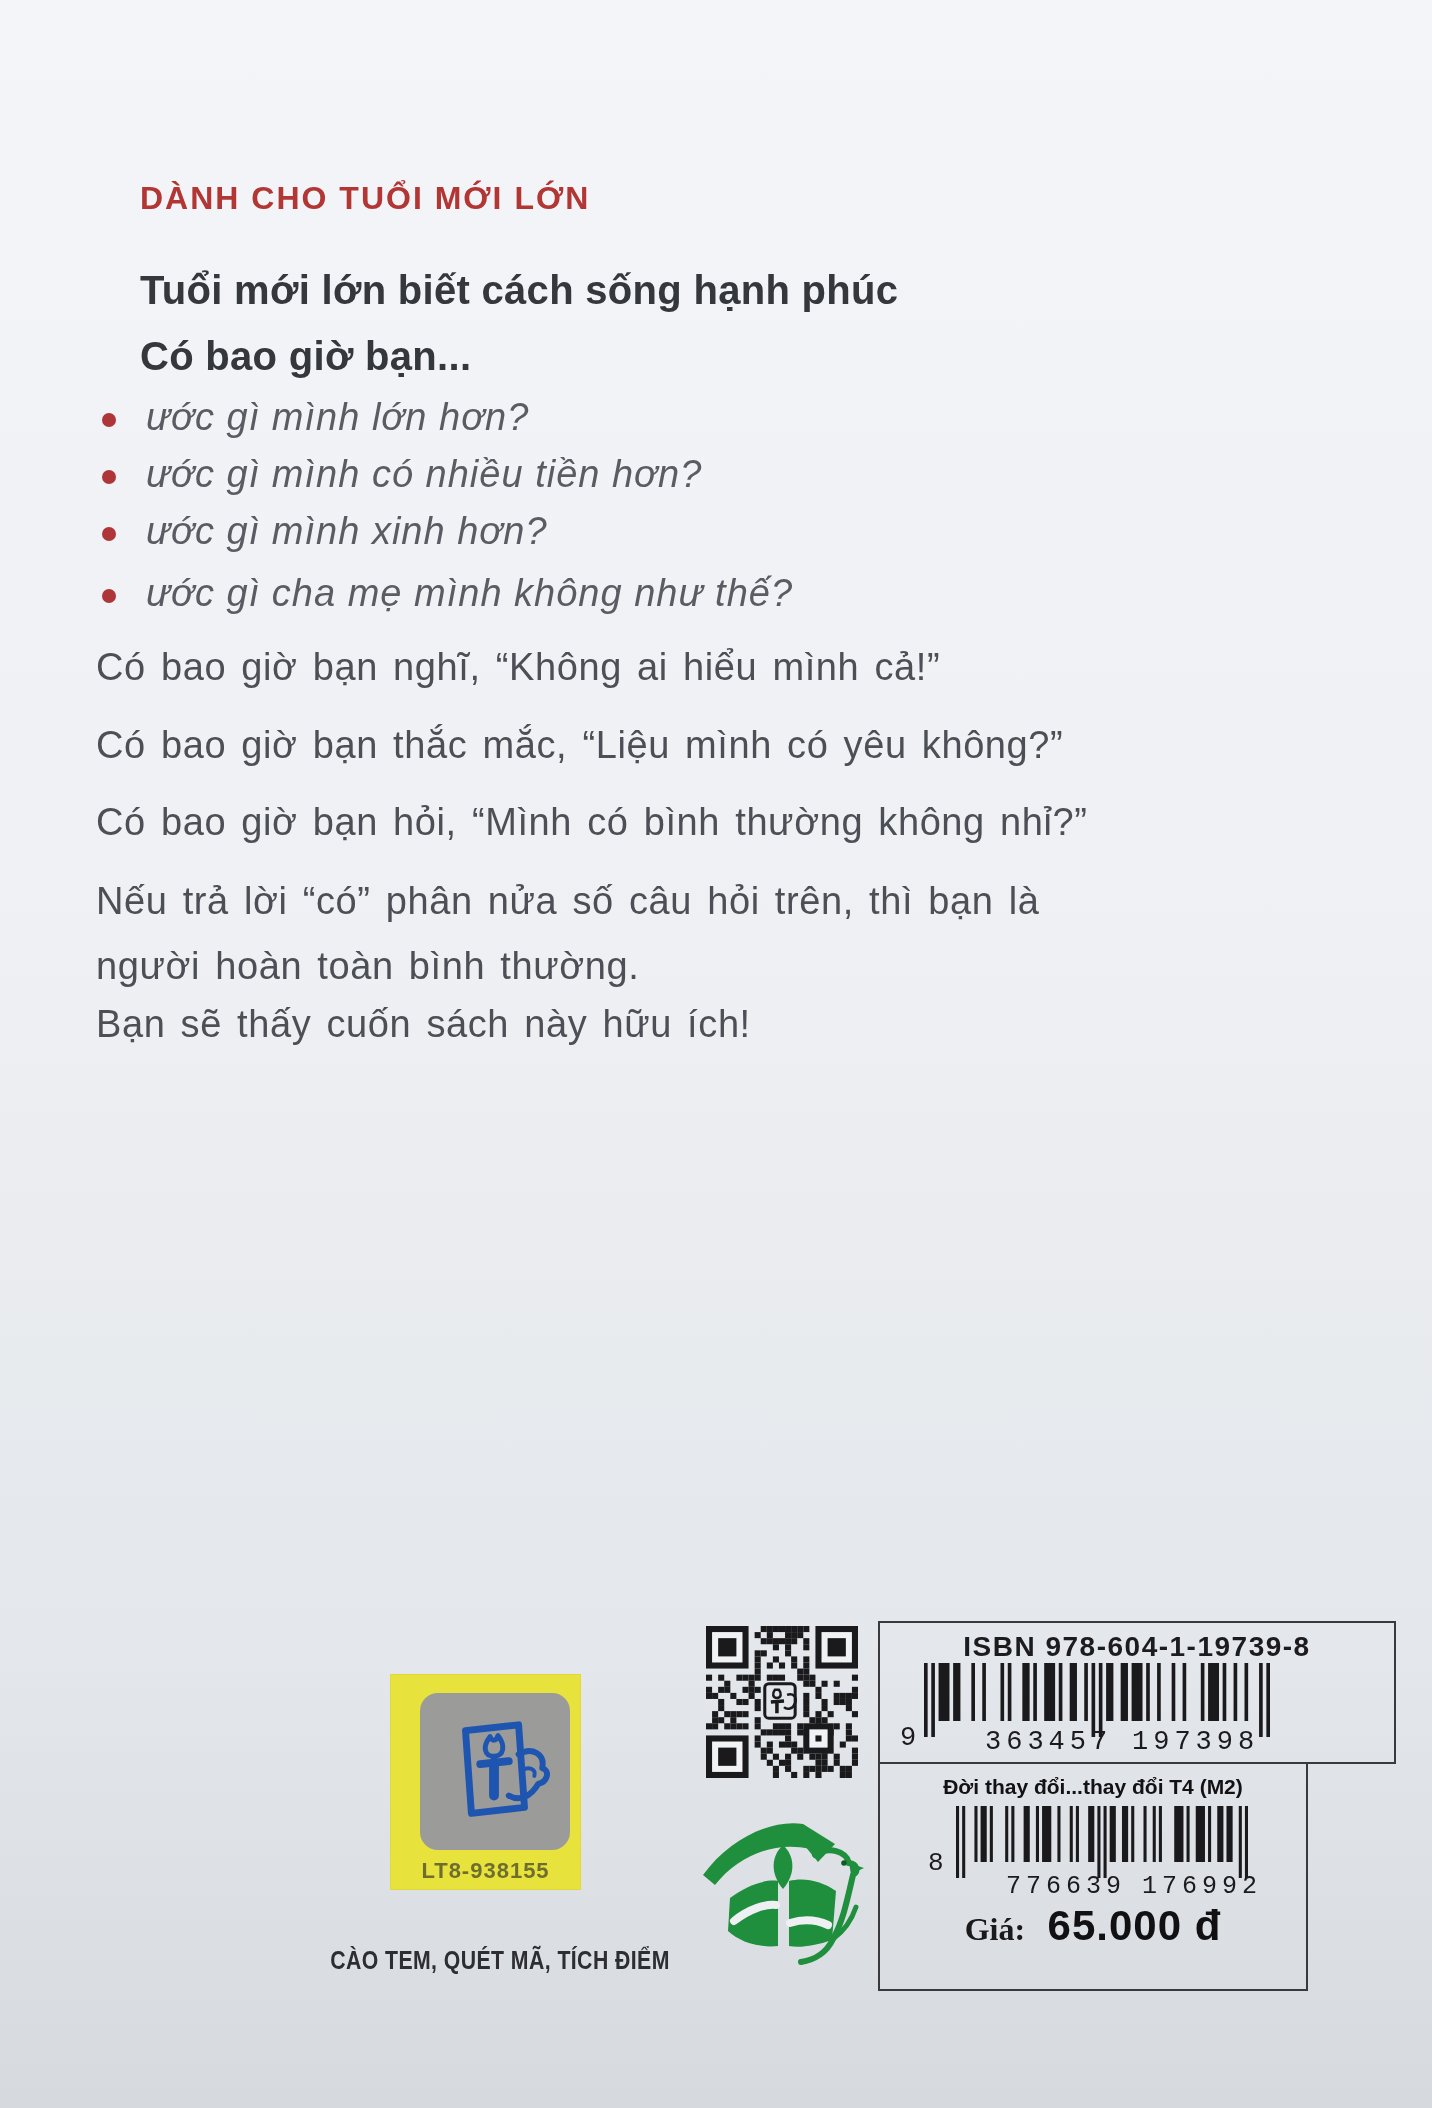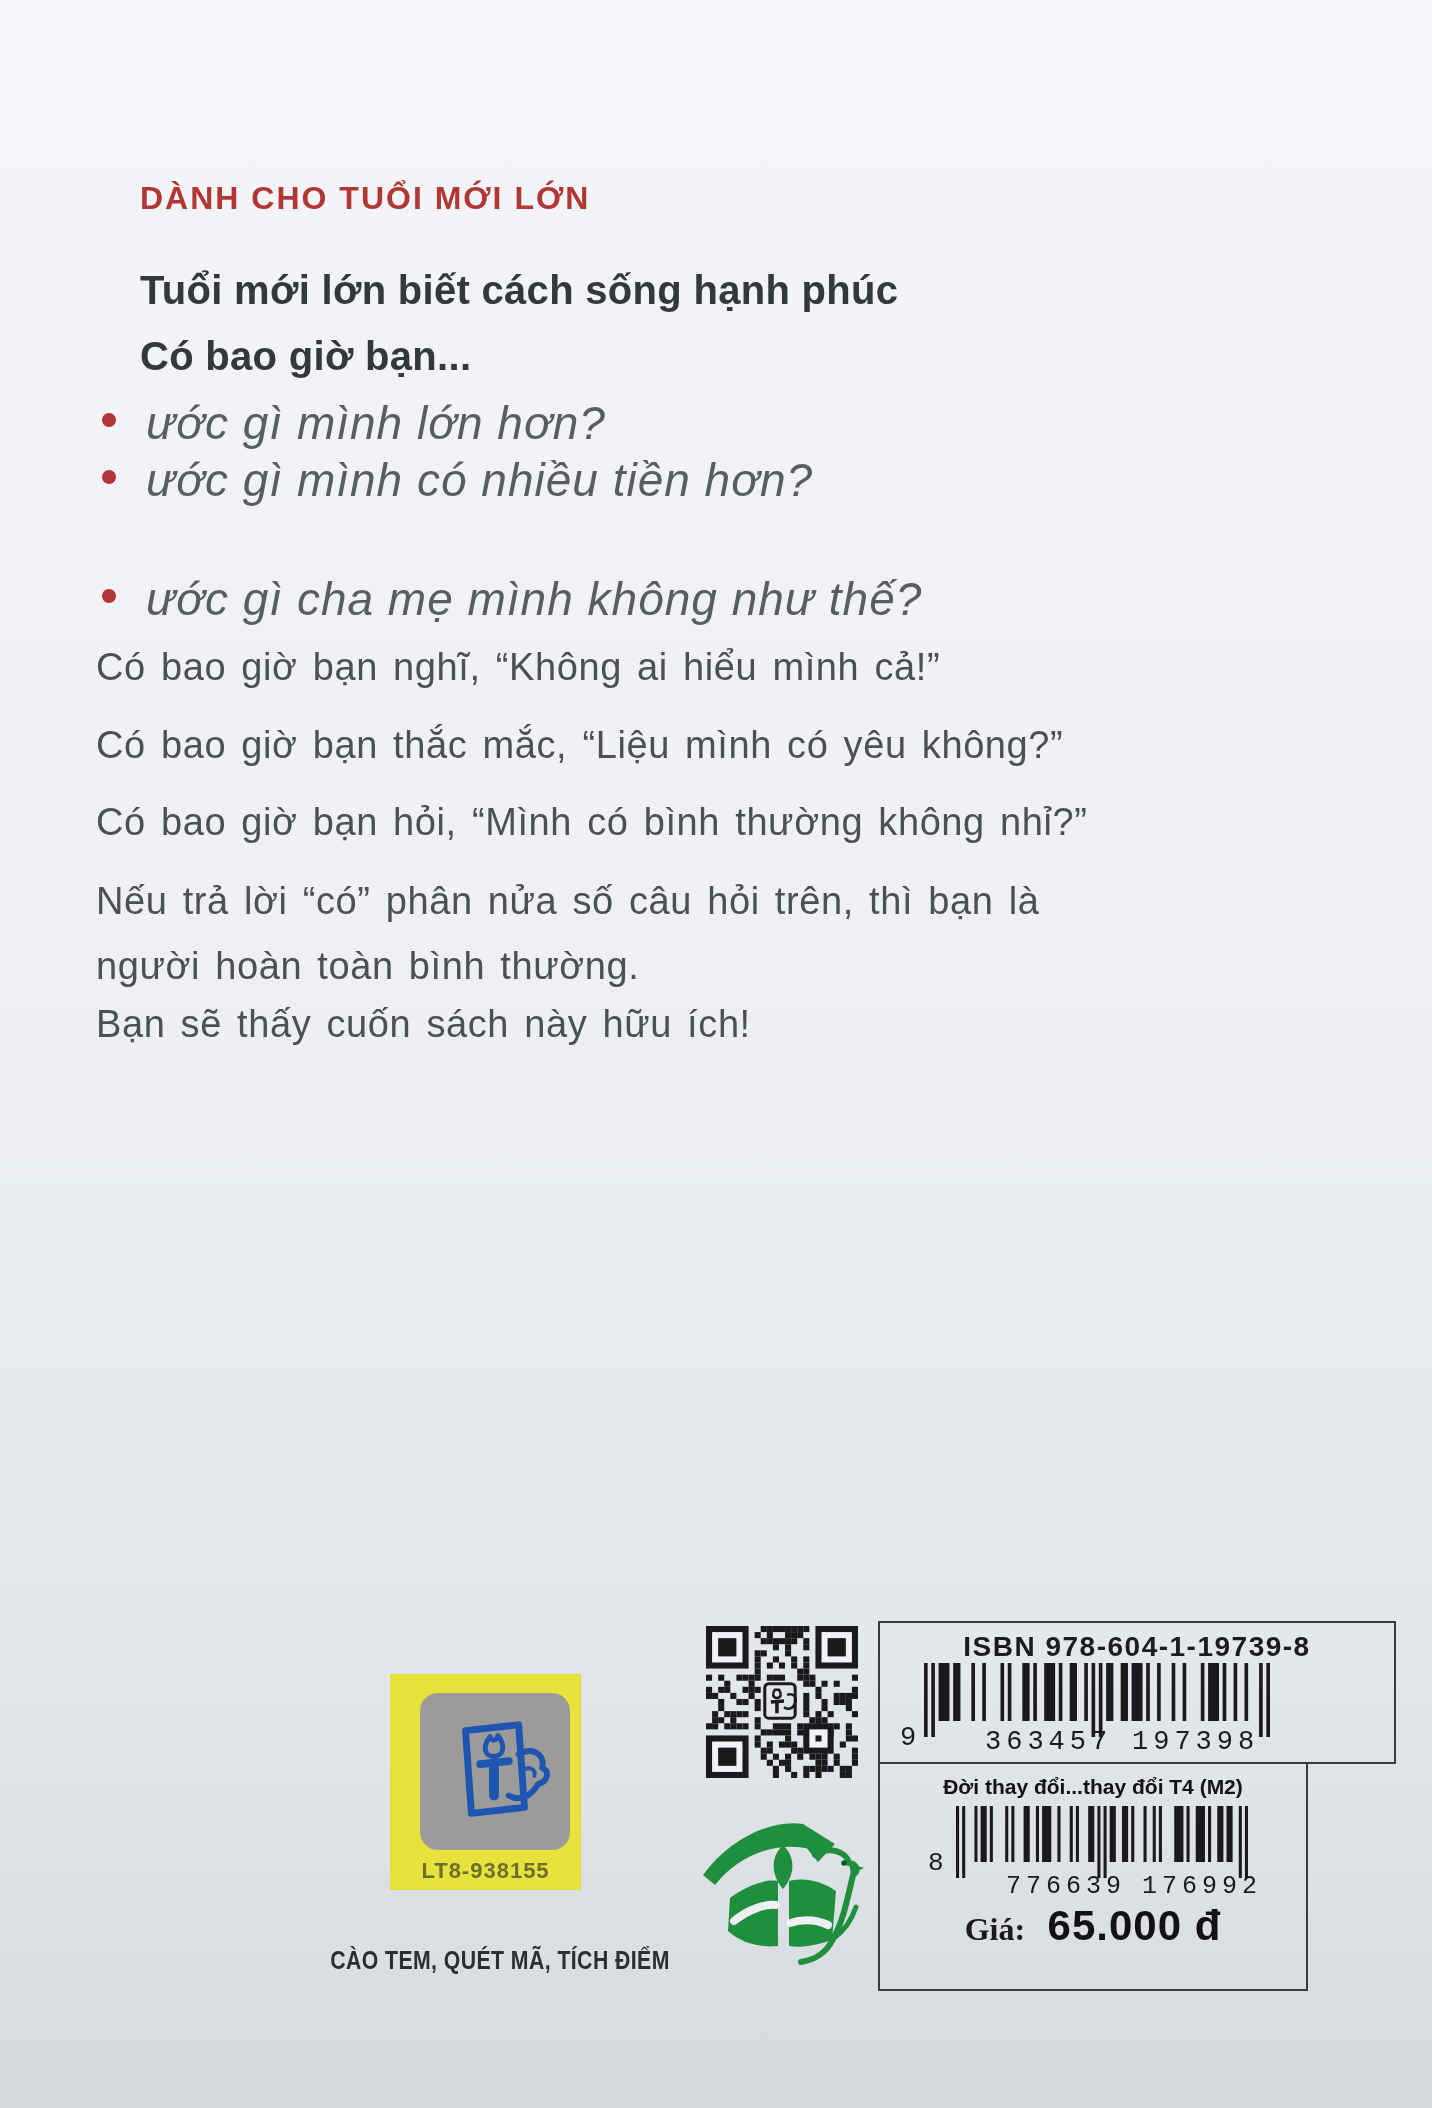--- a/index.html
+++ b/index.html
@@ -9,21 +9,21 @@
     font-family:"Liberation Sans","DejaVu Sans",sans-serif;
     -webkit-font-smoothing:antialiased;
   }
   .abs{position:absolute;}
   .nowrap{white-space:nowrap;margin-left:44px;}
   .tagline{left:96px; top:180px; font-size:32px; font-weight:bold; letter-spacing:2px; color:#b23634;}
   .intro{left:96px; font-size:40px; font-weight:bold; color:#34373c; letter-spacing:0.3px;}
   .t1{top:268px;} .t2{top:334px;}
   .wish{left:102px; display:flex; align-items:flex-start; gap:30px;}
   .wish .dot{width:14px;height:14px;border-radius:50%;background:#ae3538;margin-top:17px;flex:0 0 auto;}
-  .wish .wtext{font-size:46px; font-style:italic; color:#595c62; letter-spacing:1px; white-space:nowrap;}
+  .wish .wtext{font-size:38px; font-style:italic; color:#595c62; letter-spacing:1px; white-space:nowrap;}
   .q, .closing{left:96px; font-size:38px; color:#4c4f55; letter-spacing:0.6px; word-spacing:4px; white-space:nowrap;}
   
   .stamp{left:367px; top:1674px; width:191px; height:216px; background:#e8e33c; box-shadow:0 0 0 1px #e0da38 inset;margin-left:23px;}
   .stamp-inner{position:absolute; left:30px; top:19px; width:150px; height:157px; background:#9b9b99; border-radius:18px;
     display:flex; align-items:center; justify-content:center;}
   .stamp-code{position:absolute; left:0; bottom:6px; width:100%; text-align:center;
     font-size:22px; font-weight:600; color:#6e6f2e; letter-spacing:1px;}
   .scratch{left:295px; top:1946px; width:410px; text-align:center; font-size:25px; font-weight:bold;
     color:#2c2e31; transform:scaleX(0.85); letter-spacing:0.5px; white-space:nowrap;}
   
@@ -50,20 +50,24 @@
   <div class="abs intro t1 nowrap">Tuổi mới lớn biết cách sống hạnh phúc</div>
   <div class="abs intro t2 nowrap">Có bao giờ bạn...</div>
 
   <div class="abs wish" style="top:396px">
     <span class="dot"></span>
     <span class="wtext">ước gì mình lớn hơn?</span>
   </div>
   <div class="abs wish" style="top:453px">
     <span class="dot"></span>
     <span class="wtext">ước gì mình có nhiều tiền hơn?</span>
+  </div>
+  <div class="abs wish" style="top:510px">
+    <span class="dot"></span>
+    <span class="wtext">ước gì mình xinh hơn?</span>
   </div>
   <div class="abs wish" style="top:572px">
     <span class="dot"></span>
     <span class="wtext">ước gì cha mẹ mình không như thế?</span>
   </div>
 
   <div class="abs q" style="top:724px">Có bao giờ bạn thắc mắc, “Liệu mình có yêu không?”</div>
   <div class="abs q" style="top:646px">Có bao giờ bạn nghĩ, “Không ai hiểu mình cả!”</div>
   <div class="abs q" style="top:801px">Có bao giờ bạn hỏi, “Mình có bình thường không nhỉ?”</div>
 

